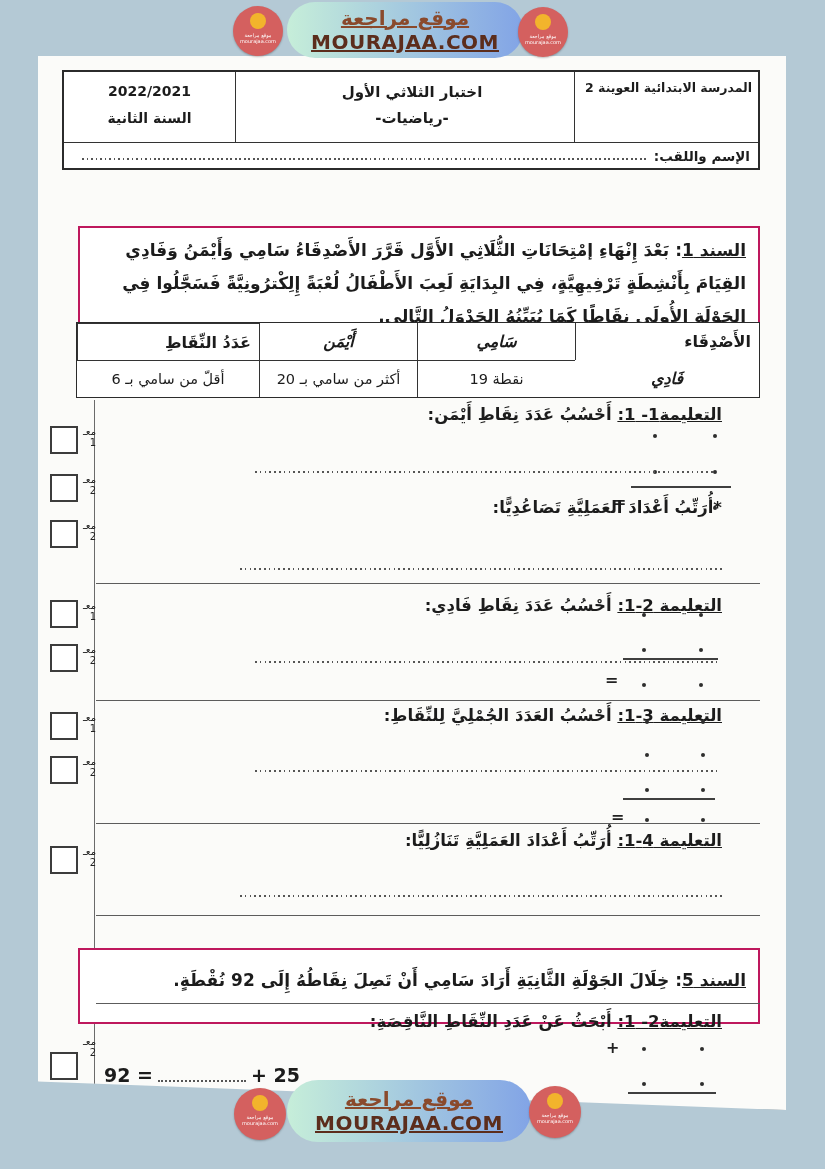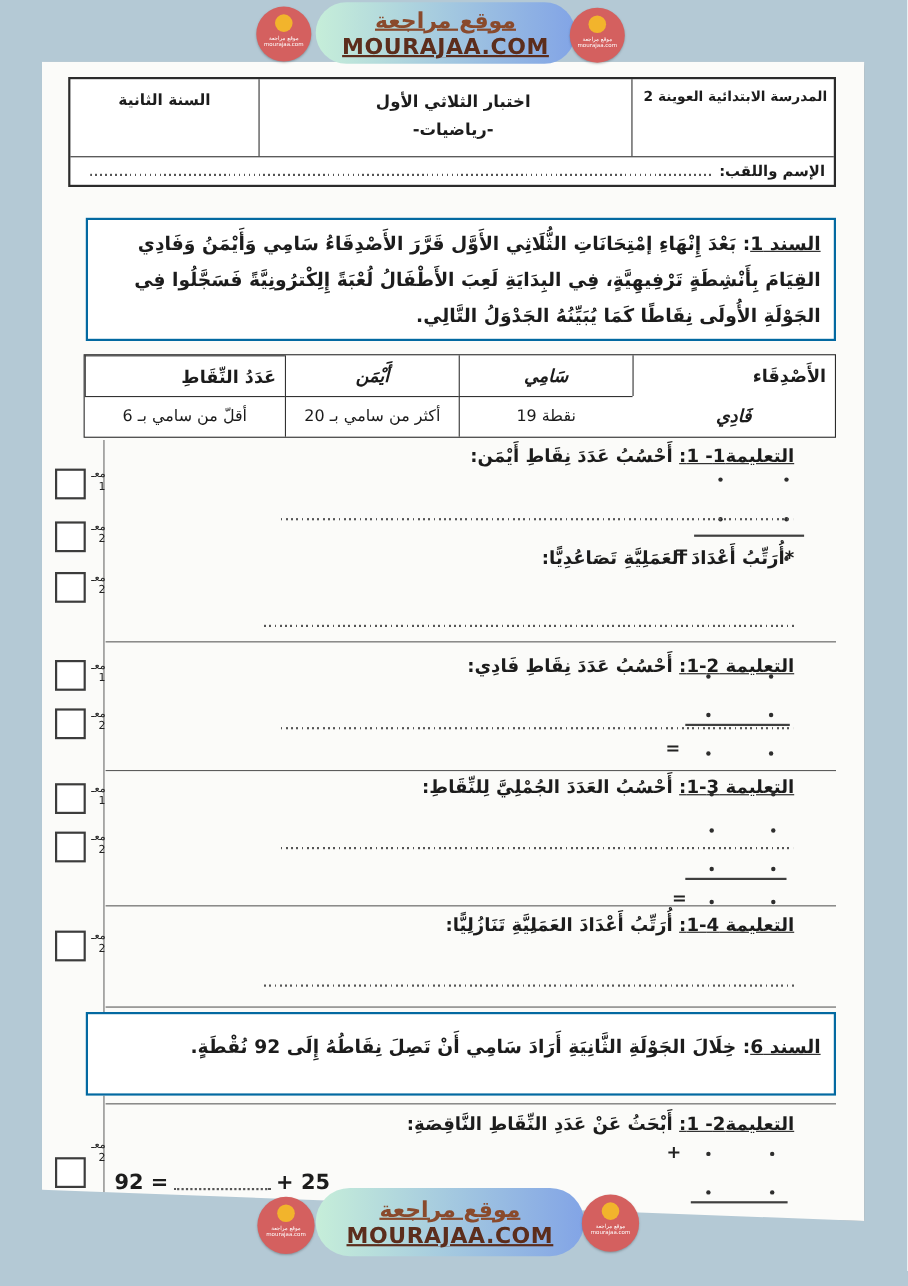--- a/index.html
+++ b/index.html
@@ -23,22 +23,22 @@
           display:grid;grid-template-columns:183px 1fr 171px;grid-template-rows:70px 1fr;background:#fff;}
   .hcell{padding:4px 6px;font-weight:bold;}
   .hcell.mid{border-left:1.6px solid #333;border-right:1.6px solid #333;text-align:center;font-size:15px;line-height:1.7;padding-top:8px;padding-left:20px;}
   .hcell.school{font-size:12.5px;padding-top:8px;}
   .hcell.year{text-align:center;font-size:14px;line-height:1.9;padding-top:6px;}
   .namerow{grid-column:1 / span 3;border-top:1.6px solid #333;display:flex;align-items:center;
            padding:2px 8px;font-size:13.5px;font-weight:bold;}
   .dotline{height:2px;flex:1;margin:6px 6px 0 10px;
            background-image:repeating-linear-gradient(to right,#555 0,#555 1.5px,transparent 1.5px,transparent 4.5px);}
   
-  .sanadbox{position:absolute;right:26px;width:682px;border:2px solid #0369a1;background:#fff;
-            font-size:17px;font-weight:bold;line-height:1.95;padding:6px 12px;box-sizing:border-box;}
+  .sanadbox{position:absolute;right:26px;width:682px;border:2px solid #be185d;background:#fff;
+            font-size:17px;font-weight:bold;line-height:1.95;padding:6px 12px;box-sizing:border-box;margin-top:28px;}
   .u{text-decoration:underline;}
   
   .ptable{position:absolute;right:26px;top:266px;width:682px;border:1.8px solid #2b2b2b;background:#fff;
           display:grid;grid-template-columns:184px 158px 158px 1fr;grid-template-rows:37px 37px;}
   .pcell{border-left:1.4px solid #333;border-top:1.4px solid #333;display:flex;align-items:center;
          justify-content:center;font-size:14.5px;padding:2px 4px;text-align:center;}
   .pcell.r0{border-top:none;}
   .pcell.last{border-left:none;}
   .pcell.lab{justify-content:flex-start;font-weight:bold;font-size:16px;padding-right:8px;}
   .pcell.name{font-style:italic;font-weight:bold;font-size:16px;}
@@ -87,20 +87,21 @@
 
   <div class="paper">
 
     <div class="htable">
       <div class="hcell school">المدرسة الابتدائية العوينة 2</div>
       <div class="hcell mid">
         <div>اختبار الثلاثي الأول</div>
         <div>-رياضيات-</div>
       </div>
       <div class="hcell year">
+        <div class="ltr">2022/2021</div>
         <div>السنة الثانية</div>
       </div>
       <div class="namerow">
         <span>الإسم واللقب:</span>
         <span class="dotline"></span>
       </div>
     </div>
 
     <div class="sanadbox" style="top:142px;height:112px;">
       <span class="u">السند 1</span><span>: بَعْدَ إِنْهَاءِ إمْتِحَانَاتِ الثُّلَاثِي الأَوَّل قَرَّرَ الأَصْدِقَاءُ سَامِي وَأَيْمَنُ وَفَادِي القِيَامَ بِأَنْشِطَةٍ تَرْفِيهِيَّةٍ، فِي البِدَايَةِ لَعِبَ الأَطْفَالُ لُعْبَةً إِلِكْترُونِيَّةً فَسَجَّلُوا فِي الجَوْلَةِ الأُولَى نِقَاطًا كَمَا يُبَيِّنُهُ الجَدْوَلُ التَّالِي.</span>
@@ -217,21 +218,21 @@
     </div>
     <div class="ans" style="right:63px;top:839px;width:483px;"></div>
     <div class="crit" style="top:790px;">
       <span class="crit-label">معـ 2</span>
       <span class="crit-box"></span>
     </div>
 
     <div class="hsep" style="top:859px;"></div>
 
     <div class="sanadbox" style="top:864px;height:76px;padding-top:14px;">
-      <span class="u">السند 6</span><span>: خِلَالَ الجَوْلَةِ الثَّانِيَةِ أَرَادَ سَامِي أَنْ تَصِلَ نِقَاطُهُ إِلَى 92 نُقْطَةٍ.</span>
+      <span class="u">السند 5</span><span>: خِلَالَ الجَوْلَةِ الثَّانِيَةِ أَرَادَ سَامِي أَنْ تَصِلَ نِقَاطُهُ إِلَى 92 نُقْطَةٍ.</span>
     </div>
 
     <div class="hsep" style="top:947px;"></div>
 
     <div class="task" style="top:956px;">
       <span class="tt">التعليمة2- 1:</span>
       <span>أَبْحَثُ عَنْ عَدَدِ النِّقَاطِ النَّاقِصَةِ:</span>
     </div>
     <div class="vop" style="left:560px;top:982px;width:130px;height:70px;">
       <span class="opsym" style="left:8px;top:0px;">+</span>

